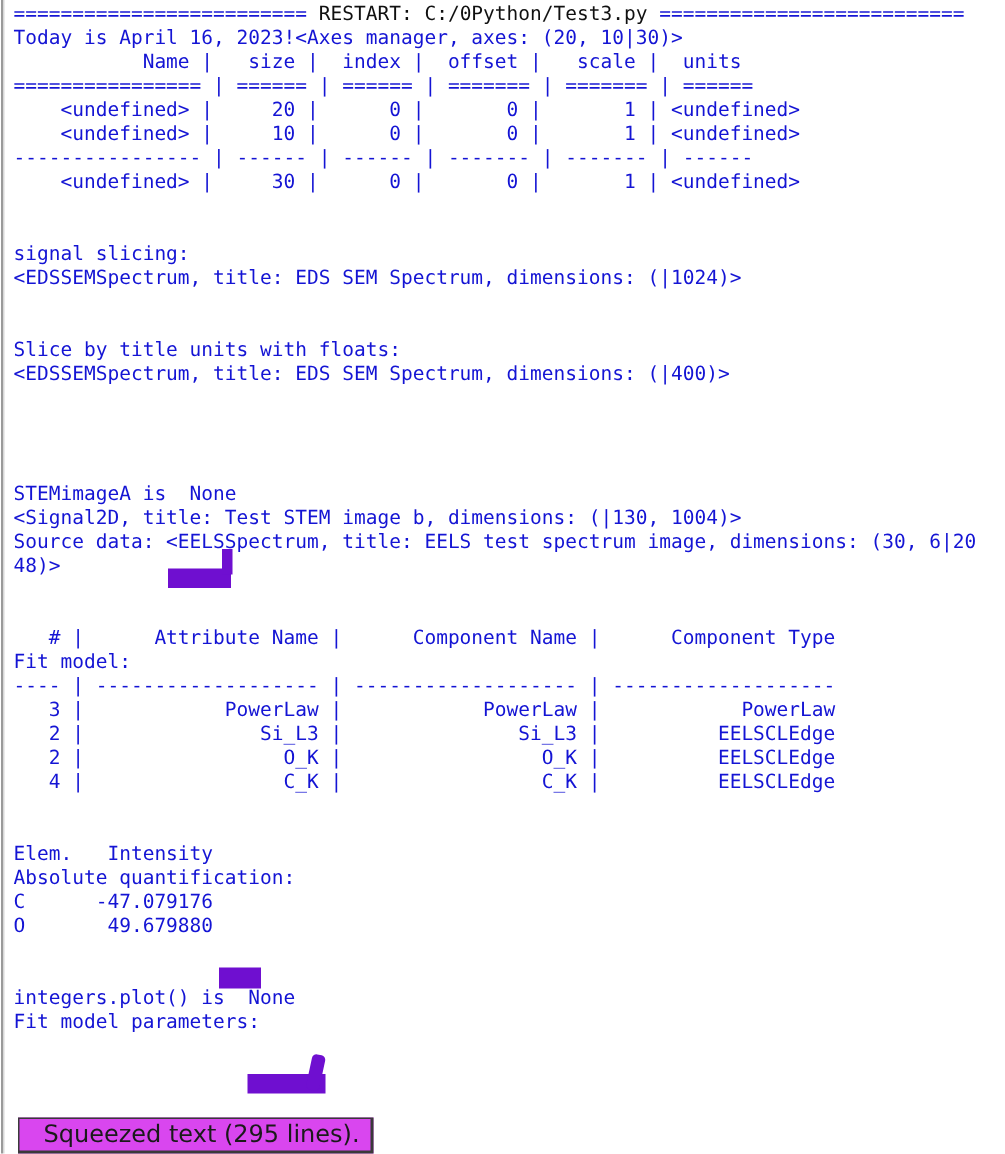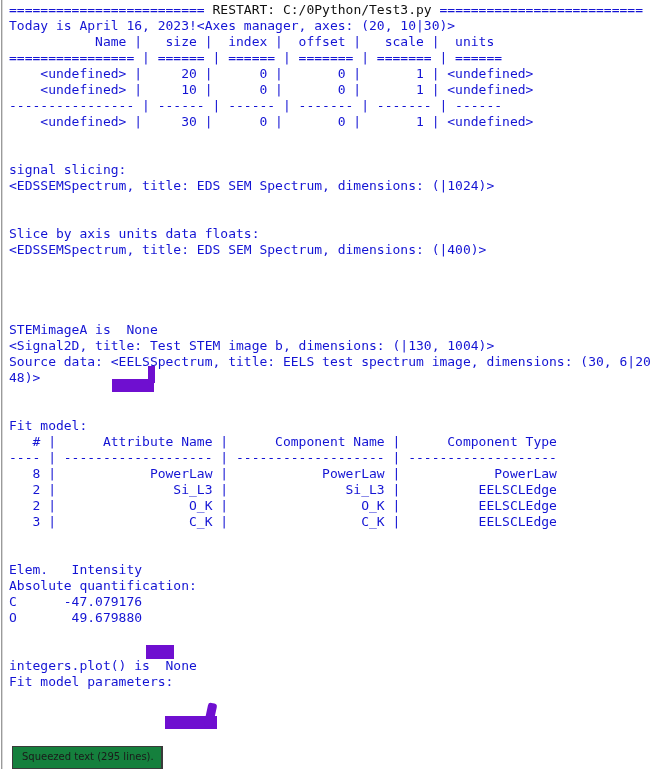--- a/index.html
+++ b/index.html
@@ -77,28 +77,28 @@
 
   
   #squeezed-wrap {
     position: absolute;
     left: 9px;
     top: 745px;
   }
   #squeezed-btn {
     display: inline-block;
     font-family: "DejaVu Sans", "Liberation Sans", sans-serif;
-    font-size: 10px;
+    font-size: 16px;
     line-height: 14px;
     color: #1a1a1a;
-    background: #15803d;
+    background: #d946ef;
     border: 1px solid #3a3a3a;
     border-right-width: 2px;
     border-bottom-width: 2px;
-    padding: 3px 7px 4px 9px;
+    padding: 3px 7px 4px 16px;
     white-space: nowrap;
     cursor: pointer;
   }
 </style>
 </head>
 <body>
 
 <div id="shell">
 
   <div id="left-border"></div>
@@ -113,39 +113,39 @@
     <div class="line">    &lt;undefined&gt; |     20 |      0 |       0 |       1 | &lt;undefined&gt;</div>
     <div class="line">    &lt;undefined&gt; |     10 |      0 |       0 |       1 | &lt;undefined&gt;</div>
     <div class="line">---------------- | ------ | ------ | ------- | ------- | ------</div>
     <div class="line">    &lt;undefined&gt; |     30 |      0 |       0 |       1 | &lt;undefined&gt;</div>
     <div class="line blank"></div>
     <div class="line blank"></div>
     <div class="line">signal slicing:</div>
     <div class="line">&lt;EDSSEMSpectrum, title: EDS SEM Spectrum, dimensions: (|1024)&gt;</div>
     <div class="line blank"></div>
     <div class="line blank"></div>
-    <div class="line">Slice by axis units data floats:</div>
+    <div class="line">Slice by title units with floats:</div>
     <div class="line">&lt;EDSSEMSpectrum, title: EDS SEM Spectrum, dimensions: (|400)&gt;</div>
     <div class="line blank"></div>
     <div class="line blank"></div>
     <div class="line blank"></div>
     <div class="line blank"></div>
     <div class="line">STEMimageA is  None</div>
     <div class="line">&lt;Signal2D, title: Test STEM image b, dimensions: (|130, 1004)&gt;</div>
     <div class="line">Source data: &lt;EELSSpectrum, title: EELS test spectrum image, dimensions: (30, 6|20</div>
     <div class="line">48)&gt;</div>
     <div class="line blank"></div>
     <div class="line blank"></div>
+    <div class="line">   # |      Attribute Name |      Component Name |      Component Type</div>
     <div class="line">Fit model:</div>
-    <div class="line">   # |      Attribute Name |      Component Name |      Component Type</div>
     <div class="line">---- | ------------------- | ------------------- | -------------------</div>
-    <div class="line">   8 |            PowerLaw |            PowerLaw |            PowerLaw</div>
+    <div class="line">   3 |            PowerLaw |            PowerLaw |            PowerLaw</div>
     <div class="line">   2 |               Si_L3 |               Si_L3 |          EELSCLEdge</div>
     <div class="line">   2 |                 O_K |                 O_K |          EELSCLEdge</div>
-    <div class="line">   3 |                 C_K |                 C_K |          EELSCLEdge</div>
+    <div class="line">   4 |                 C_K |                 C_K |          EELSCLEdge</div>
     <div class="line blank"></div>
     <div class="line blank"></div>
     <div class="line">Elem.   Intensity</div>
     <div class="line">Absolute quantification:</div>
     <div class="line">C      -47.079176</div>
     <div class="line">O       49.679880</div>
     <div class="line blank"></div>
     <div class="line blank"></div>
     <div class="line">integers.plot() is  None</div>
     <div class="line">Fit model parameters:</div>

